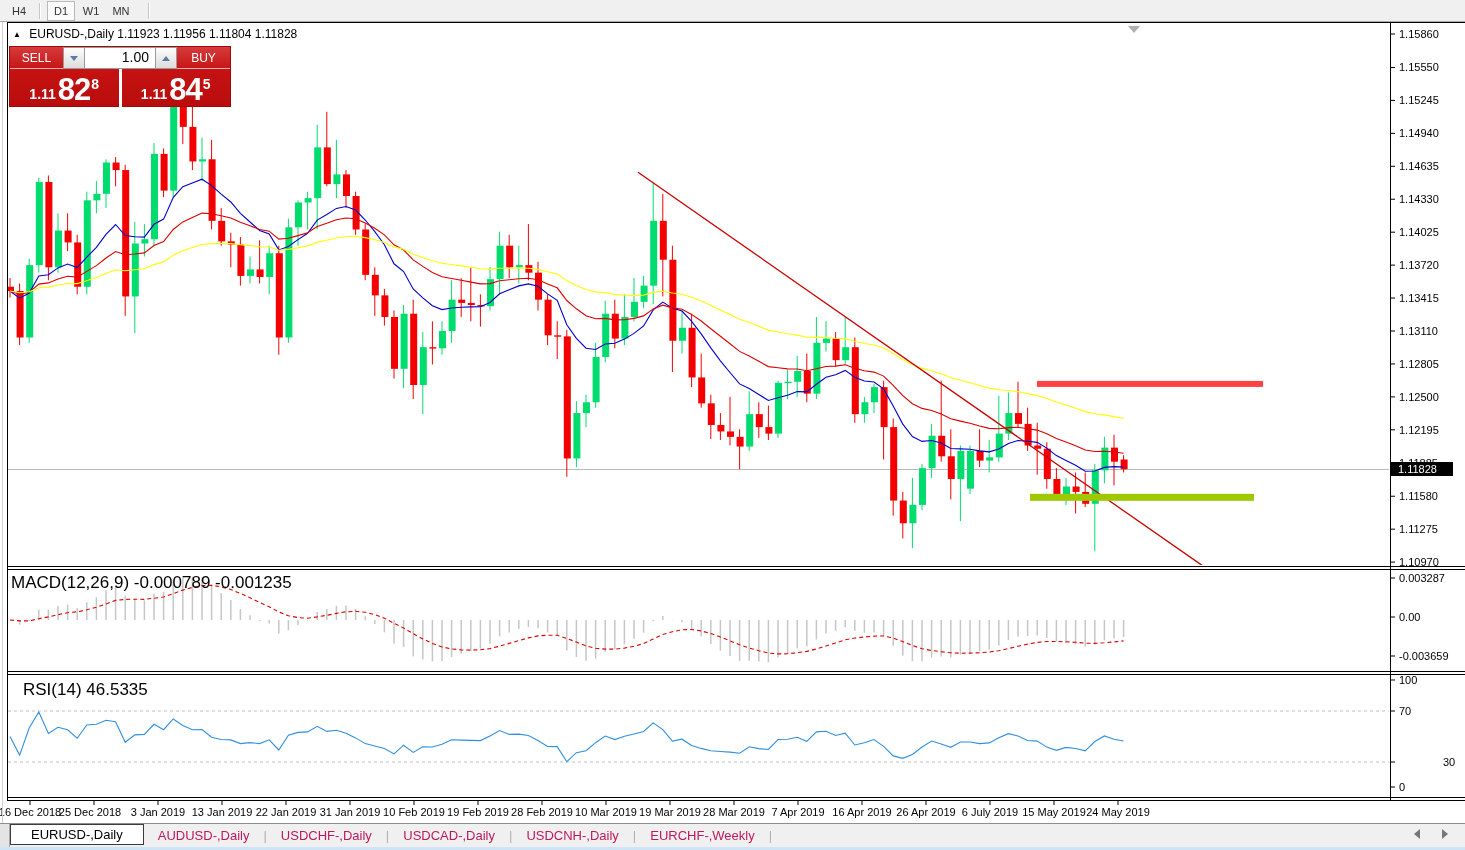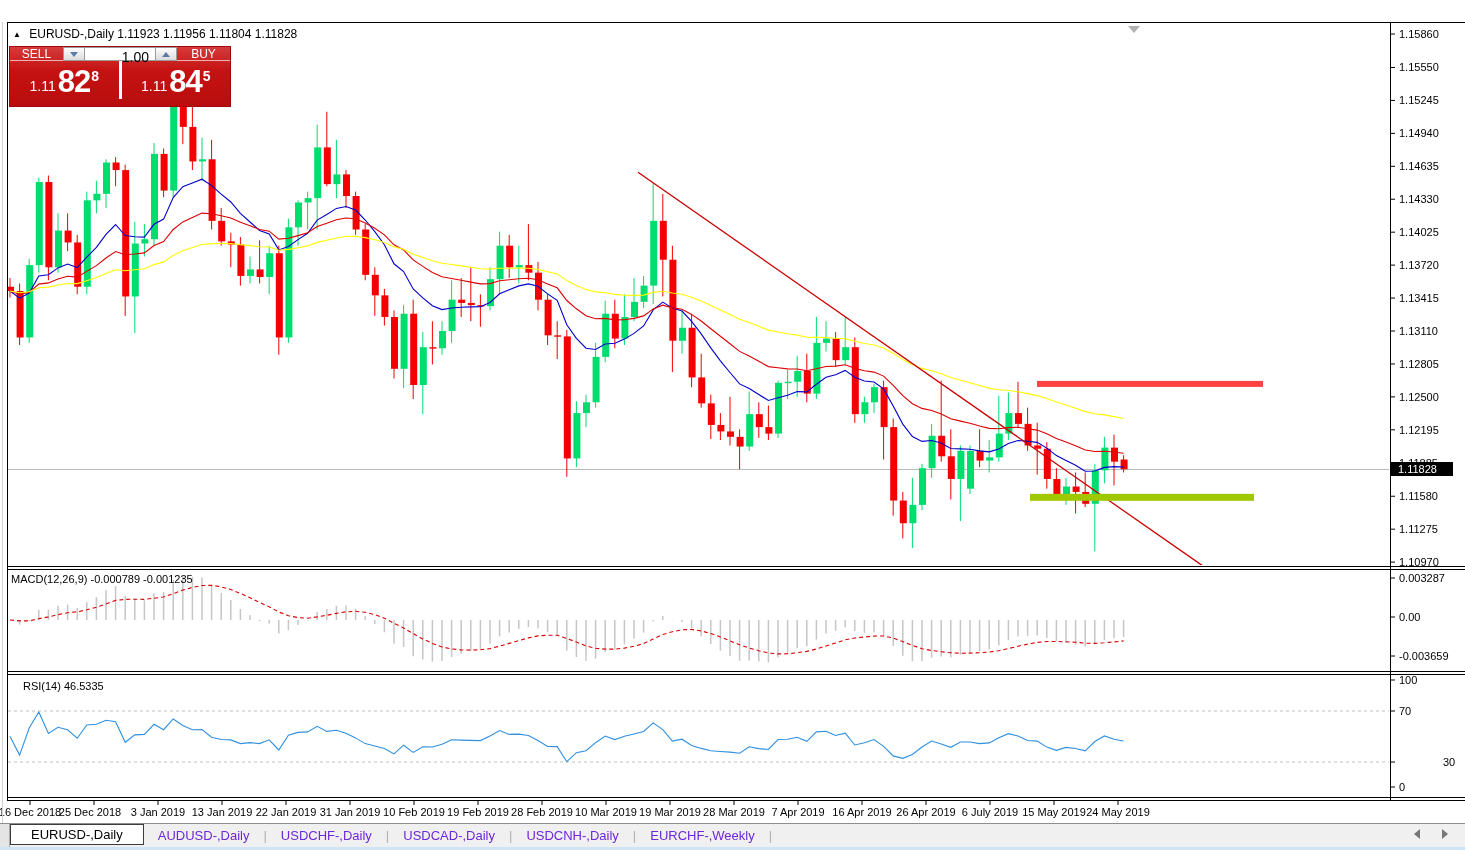--- a/index.html
+++ b/index.html
@@ -18,50 +18,50 @@
   
 
   
   .chart-header{position:absolute;left:13px;top:27px;font-size:12px;color:#000;white-space:nowrap;}
   .chart-header .tri{font-size:8px;vertical-align:1px;margin-right:5px;color:#000;cursor:pointer;}
   .chart-header b{font-weight:normal;}
 
   
   .trade-panel{position:absolute;left:9px;top:46px;width:222px;height:61px;
                background:linear-gradient(#d63b3b,#c51212 40%,#b90d0d);border:1px solid #9d0a0a;box-sizing:border-box;}
-  .tp-row1{display:flex;height:14px;align-items:stretch;}
+  .tp-row1{display:flex;height:22px;align-items:stretch;}
   .tp-side{flex:0 0 53px;color:#fff;font-size:12px;display:flex;align-items:center;justify-content:center;
            border-bottom:1px solid rgba(255,255,255,.65);cursor:pointer;}
   .tp-spin{flex:1;display:flex;background:#e9e9e9;border:1px solid #9a9a9a;margin:0;align-items:stretch;}
   .tp-spin-btn{width:20px;background:linear-gradient(#fdfdfd,#dcdcdc);border:0;display:flex;align-items:center;justify-content:center;cursor:pointer;}
   .tp-spin-btn .arr-dn{width:0;height:0;border:4px solid transparent;border-top:5px solid #5b7aa8;margin-top:4px;}
   .tp-spin-btn .arr-up{width:0;height:0;border:4px solid transparent;border-bottom:5px solid #5b7aa8;margin-bottom:4px;}
   .tp-vol{flex:1;background:#fff;border-left:1px solid #9a9a9a;border-right:1px solid #9a9a9a;
           font-size:14px;color:#000;text-align:right;padding:1px 6px 0 0;}
   .tp-row2{display:flex;height:38px;}
   .tp-price{flex:1;color:#fff;display:flex;align-items:flex-end;justify-content:center;padding-bottom:3px;cursor:pointer;}
   .tp-gap{width:3px;background:#fff;}
-  .tp-price .pfx{font-size:14px;font-weight:normal;margin-right:2px;line-height:20px;}
+  .tp-price .pfx{font-size:14px;font-weight:bold;margin-right:2px;line-height:20px;}
   .tp-price .big{font-size:31px;font-weight:bold;line-height:28px;letter-spacing:-1px;}
   .tp-price .sup{font-size:14px;font-weight:bold;vertical-align:top;line-height:12px;margin-left:1px;position:relative;top:-14px;}
 
   
-  .ind-label{position:absolute;font-size:11px;color:#000;white-space:nowrap;}
+  .ind-label{position:absolute;font-size:17px;color:#000;white-space:nowrap;}
 
   
   .ax-label{position:absolute;font-size:11px;color:#000;white-space:nowrap;}
   #price-tag{position:absolute;left:1391px;top:462px;width:62px;height:14px;background:#000;color:#fff;
              font-size:11px;line-height:14px;padding-left:7px;box-sizing:border-box;}
   .date-label{position:absolute;top:806px;font-size:11px;color:#000;white-space:nowrap;transform:translateX(-50%);}
 
   
   .tabbar{position:absolute;left:0;top:823px;width:1465px;height:24px;background:#f0f0f0;
           border-top:1px solid #8e8e8e;display:flex;align-items:center;box-sizing:border-box;}
   .tab-edge{width:9px;height:24px;background:#e4e4e4;border-right:1px solid #aaa;}
-  .tab{font-size:13px;color:#6d28d9;padding:2px 14px;cursor:pointer;white-space:nowrap;}
+  .tab{font-size:13px;color:#be185d;padding:2px 14px;cursor:pointer;white-space:nowrap;}
   .tab.active{background:#fff;border:1px solid #3c3c3c;color:#000;position:relative;top:-1px;padding:2px 20px;}
   .tab-sep{color:#b0b0b0;font-size:13px;}
   .scroll-arrows{position:absolute;right:12px;top:829px;display:flex;gap:22px;}
   .sa{width:0;height:0;border:5px solid transparent;cursor:pointer;}
   .sa-left{border-right:6px solid #777;}
   .sa-right{border-left:6px solid #777;}
   .bottom-strip{position:absolute;left:0;top:847px;width:1465px;height:3px;background:#cfe4f5;}
 
   .chart-end-marker{position:absolute;left:1128px;top:26px;width:0;height:0;
         border:6px solid transparent;border-top:7px solid #b0b0b0;}
@@ -502,20 +502,28 @@
         <line x1="734" y1="801" x2="734" y2="805" stroke="#000" stroke-width="1"></line>
         <line x1="798" y1="801" x2="798" y2="805" stroke="#000" stroke-width="1"></line>
         <line x1="862" y1="801" x2="862" y2="805" stroke="#000" stroke-width="1"></line>
         <line x1="926" y1="801" x2="926" y2="805" stroke="#000" stroke-width="1"></line>
         <line x1="990" y1="801" x2="990" y2="805" stroke="#000" stroke-width="1"></line>
         <line x1="1054" y1="801" x2="1054" y2="805" stroke="#000" stroke-width="1"></line>
         <line x1="1118" y1="801" x2="1118" y2="805" stroke="#000" stroke-width="1"></line>
       </g>
     </svg>
 
+  <div class="toolbar" id="toolbar">
+      <div class="tf-btn">H4</div>
+      <div class="tb-sep"></div>
+      <div class="tf-btn active">D1</div>
+      <div class="tf-btn">W1</div>
+      <div class="tf-btn">MN</div>
+      <div class="tb-sep" style="margin-left: 12px;"></div>
+    </div>
 
   <div class="chart-header">
     <span class="tri">▲</span>
     <b>EURUSD-,Daily</b>
     <span> </span>
     <span>1.11923 1.11956 1.11804 1.11828</span>
   </div>
 
   <div class="trade-panel">
     <div class="tp-row1">

